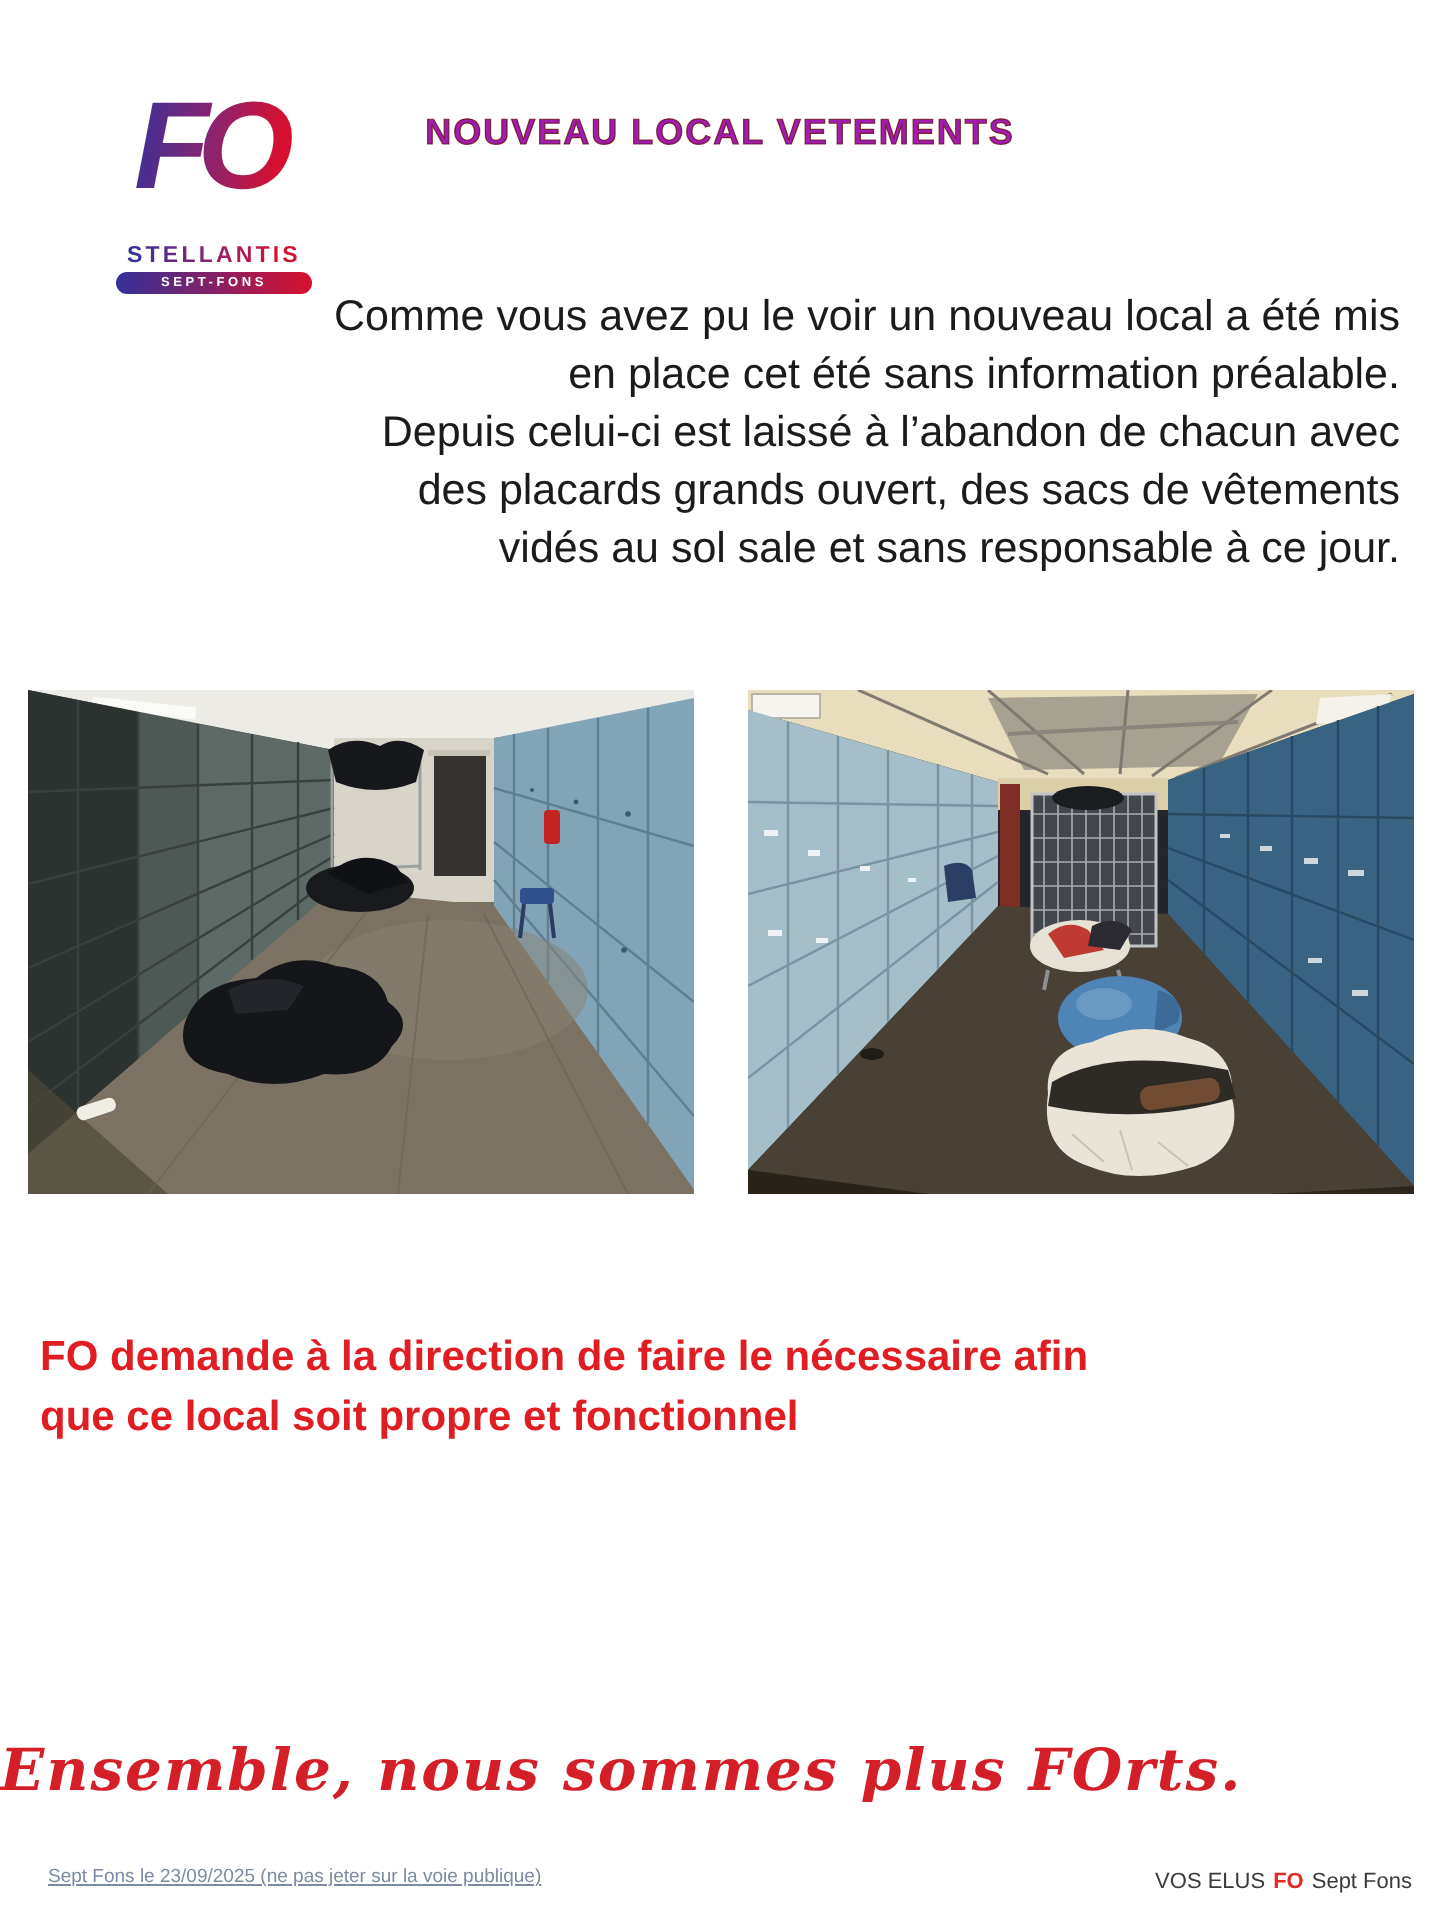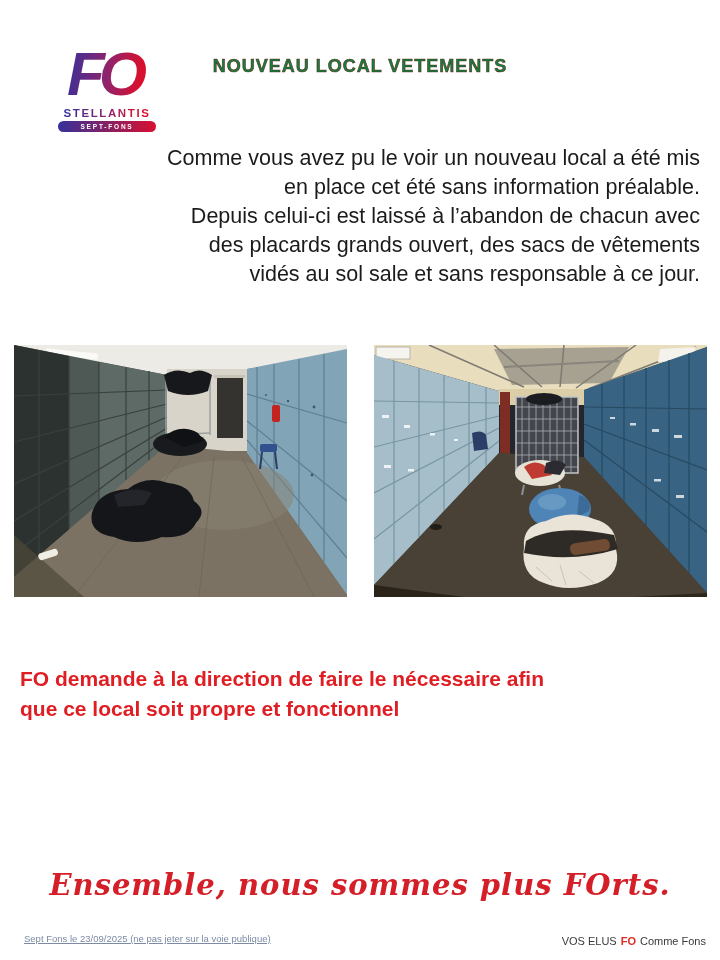--- a/index.html
+++ b/index.html
@@ -3,48 +3,48 @@
 <meta charset="utf-8">
 <style>
   html,body{margin:0;padding:0;background:#ffffff;}
   .page{position:relative;width:720px;height:960px;background:#ffffff;overflow:hidden;
         font-family:"Liberation Sans",sans-serif;}
 
   
   .logo{position:absolute;left:58px;top:44px;width:98px;text-align:center;}
   .logo-fo{display:block;font-size:62px;line-height:60px;font-weight:900;font-style:italic;
            letter-spacing:-6px;color:#7a2478;padding-right:6px;}
-  .logo-company{display:block;margin-top:3px;font-size:11.5px;font-weight:800;letter-spacing:1.6px;
+  .logo-company{display:block;margin-top:18px;font-size:11.5px;font-weight:800;letter-spacing:1.6px;
                 color:#6b2d86;}
   .grad-text{background:linear-gradient(97deg,#34319a 8%,#8a2470 48%,#d8102f 82%);
              -webkit-background-clip:text;background-clip:text;color:transparent;}
   .logo-bar{margin-top:2px;width:98px;height:11px;border-radius:6px;
             background:linear-gradient(90deg,#34319a,#d8102f);
             color:#ffffff;font-size:6.5px;font-weight:700;letter-spacing:1.8px;
             line-height:11px;text-align:center;}
 
   
   .flyer-title{position:absolute;left:0;top:56px;width:100%;text-align:center;
-               font-size:18px;font-weight:800;letter-spacing:1px;color:#15803d;
+               font-size:18px;font-weight:800;letter-spacing:1px;color:#a21caf;
                -webkit-text-stroke:0.6px rgba(96,12,10,0.8);}
 
   
   .intro{position:absolute;left:20px;top:144px;width:680px;text-align:right;
          white-space:pre-line;font-size:21.5px;line-height:29px;color:#1b1b1b;}
 
   
   .photos{position:absolute;left:14px;top:345px;width:693px;display:flex;gap:27px;}
   .photo{width:333px;height:252px;display:block;}
 
   
   .demand{position:absolute;left:20px;top:664px;width:680px;text-align:left;
           white-space:pre-line;font-size:21px;line-height:30px;font-weight:800;color:#e01d22;}
 
   
-  .slogan{position:absolute;left:0;top:868px;width:100%;text-align:center;
+  .slogan{position:absolute;left:0;top:868px;width:100%;
           font-family:"DejaVu Serif",serif;font-style:italic;font-weight:700;
           font-size:29px;letter-spacing:1px;color:#d51f28;}
 
   
   .footer-left{position:absolute;left:24px;top:933px;font-size:9.5px;color:#7c8aa4;text-decoration:underline;}
   .footer-right{position:absolute;right:14px;top:935px;font-size:11px;color:#3a3a3a;
                 display:flex;gap:4px;align-items:baseline;}
   .footer-right .brand{color:#e02a24;font-weight:700;}
 </style>
 </head>
@@ -282,16 +282,16 @@
 
   <div class="demand">FO demande à la direction de faire le nécessaire afin
 que ce local soit propre et fonctionnel</div>
 
   <div class="slogan">Ensemble, nous sommes plus FOrts.</div>
 
   <div class="footer-left">Sept Fons le 23/09/2025 (ne pas jeter sur la voie publique)</div>
   <div class="footer-right">
     <span>VOS ELUS</span>
     <span class="brand">FO</span>
-    <span>Comme Fons</span>
+    <span>Sept Fons</span>
   </div>
 
 </div>
 
 </body></html>

